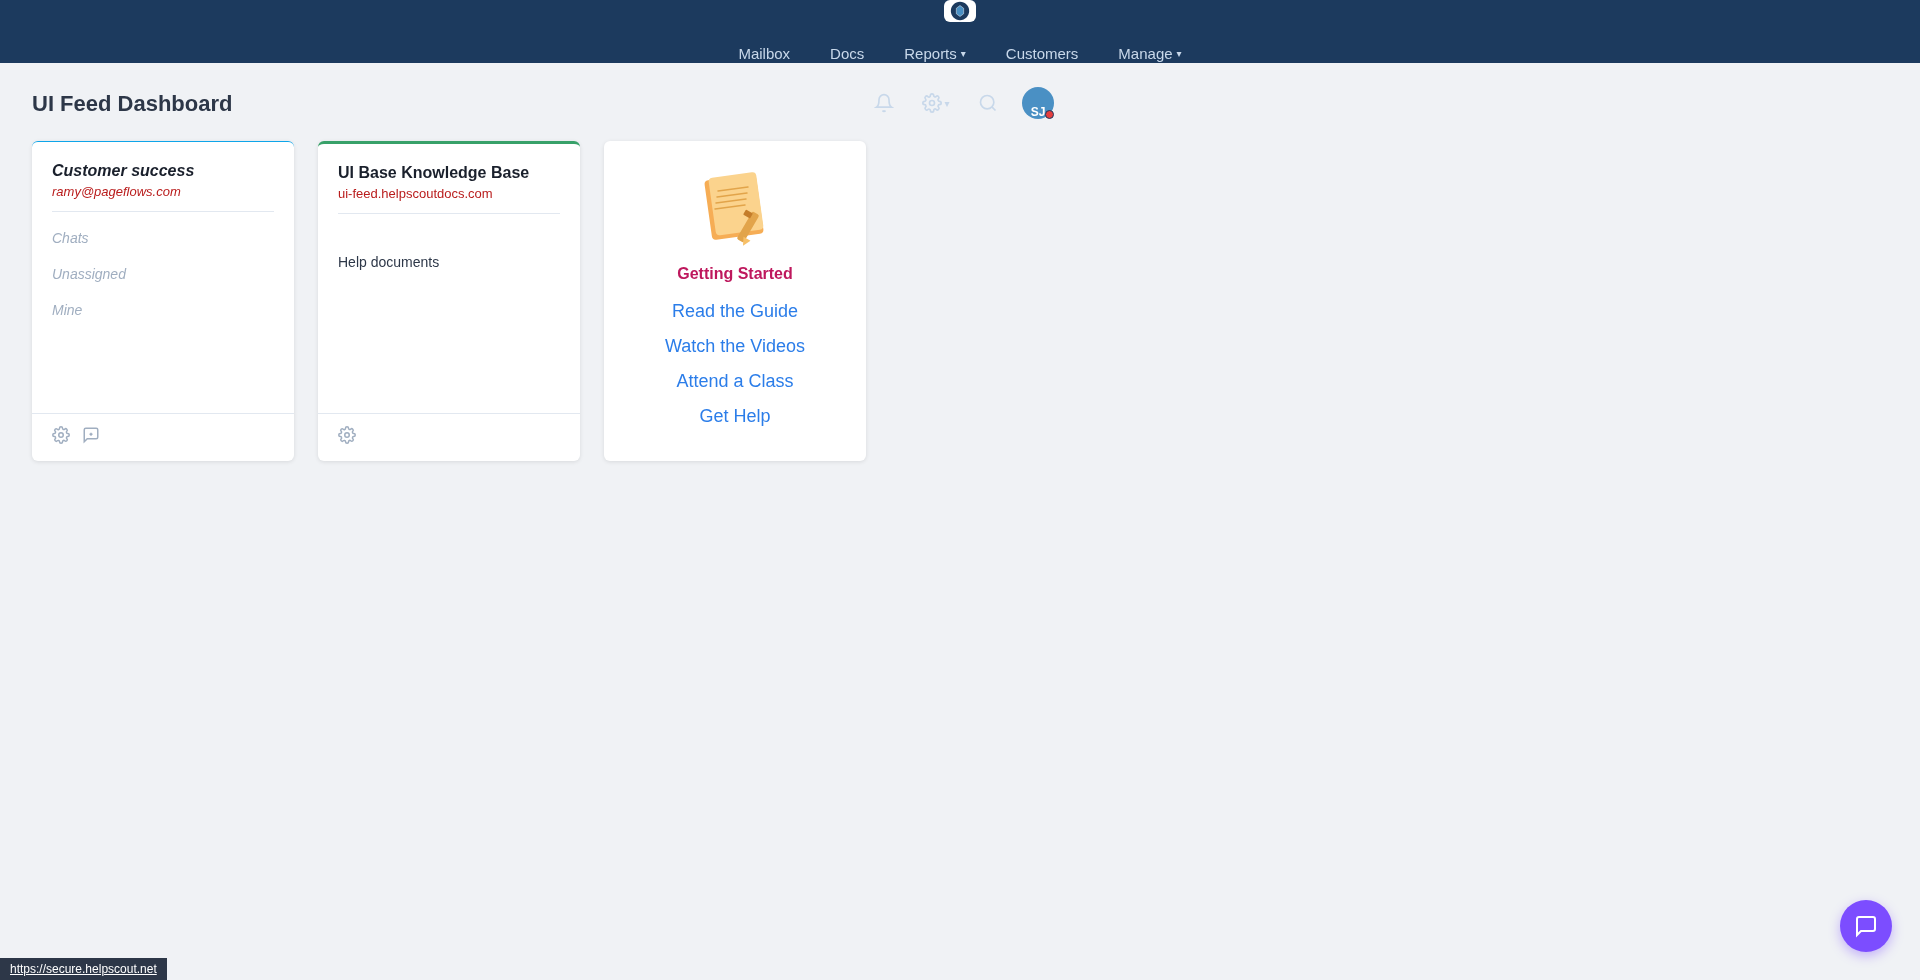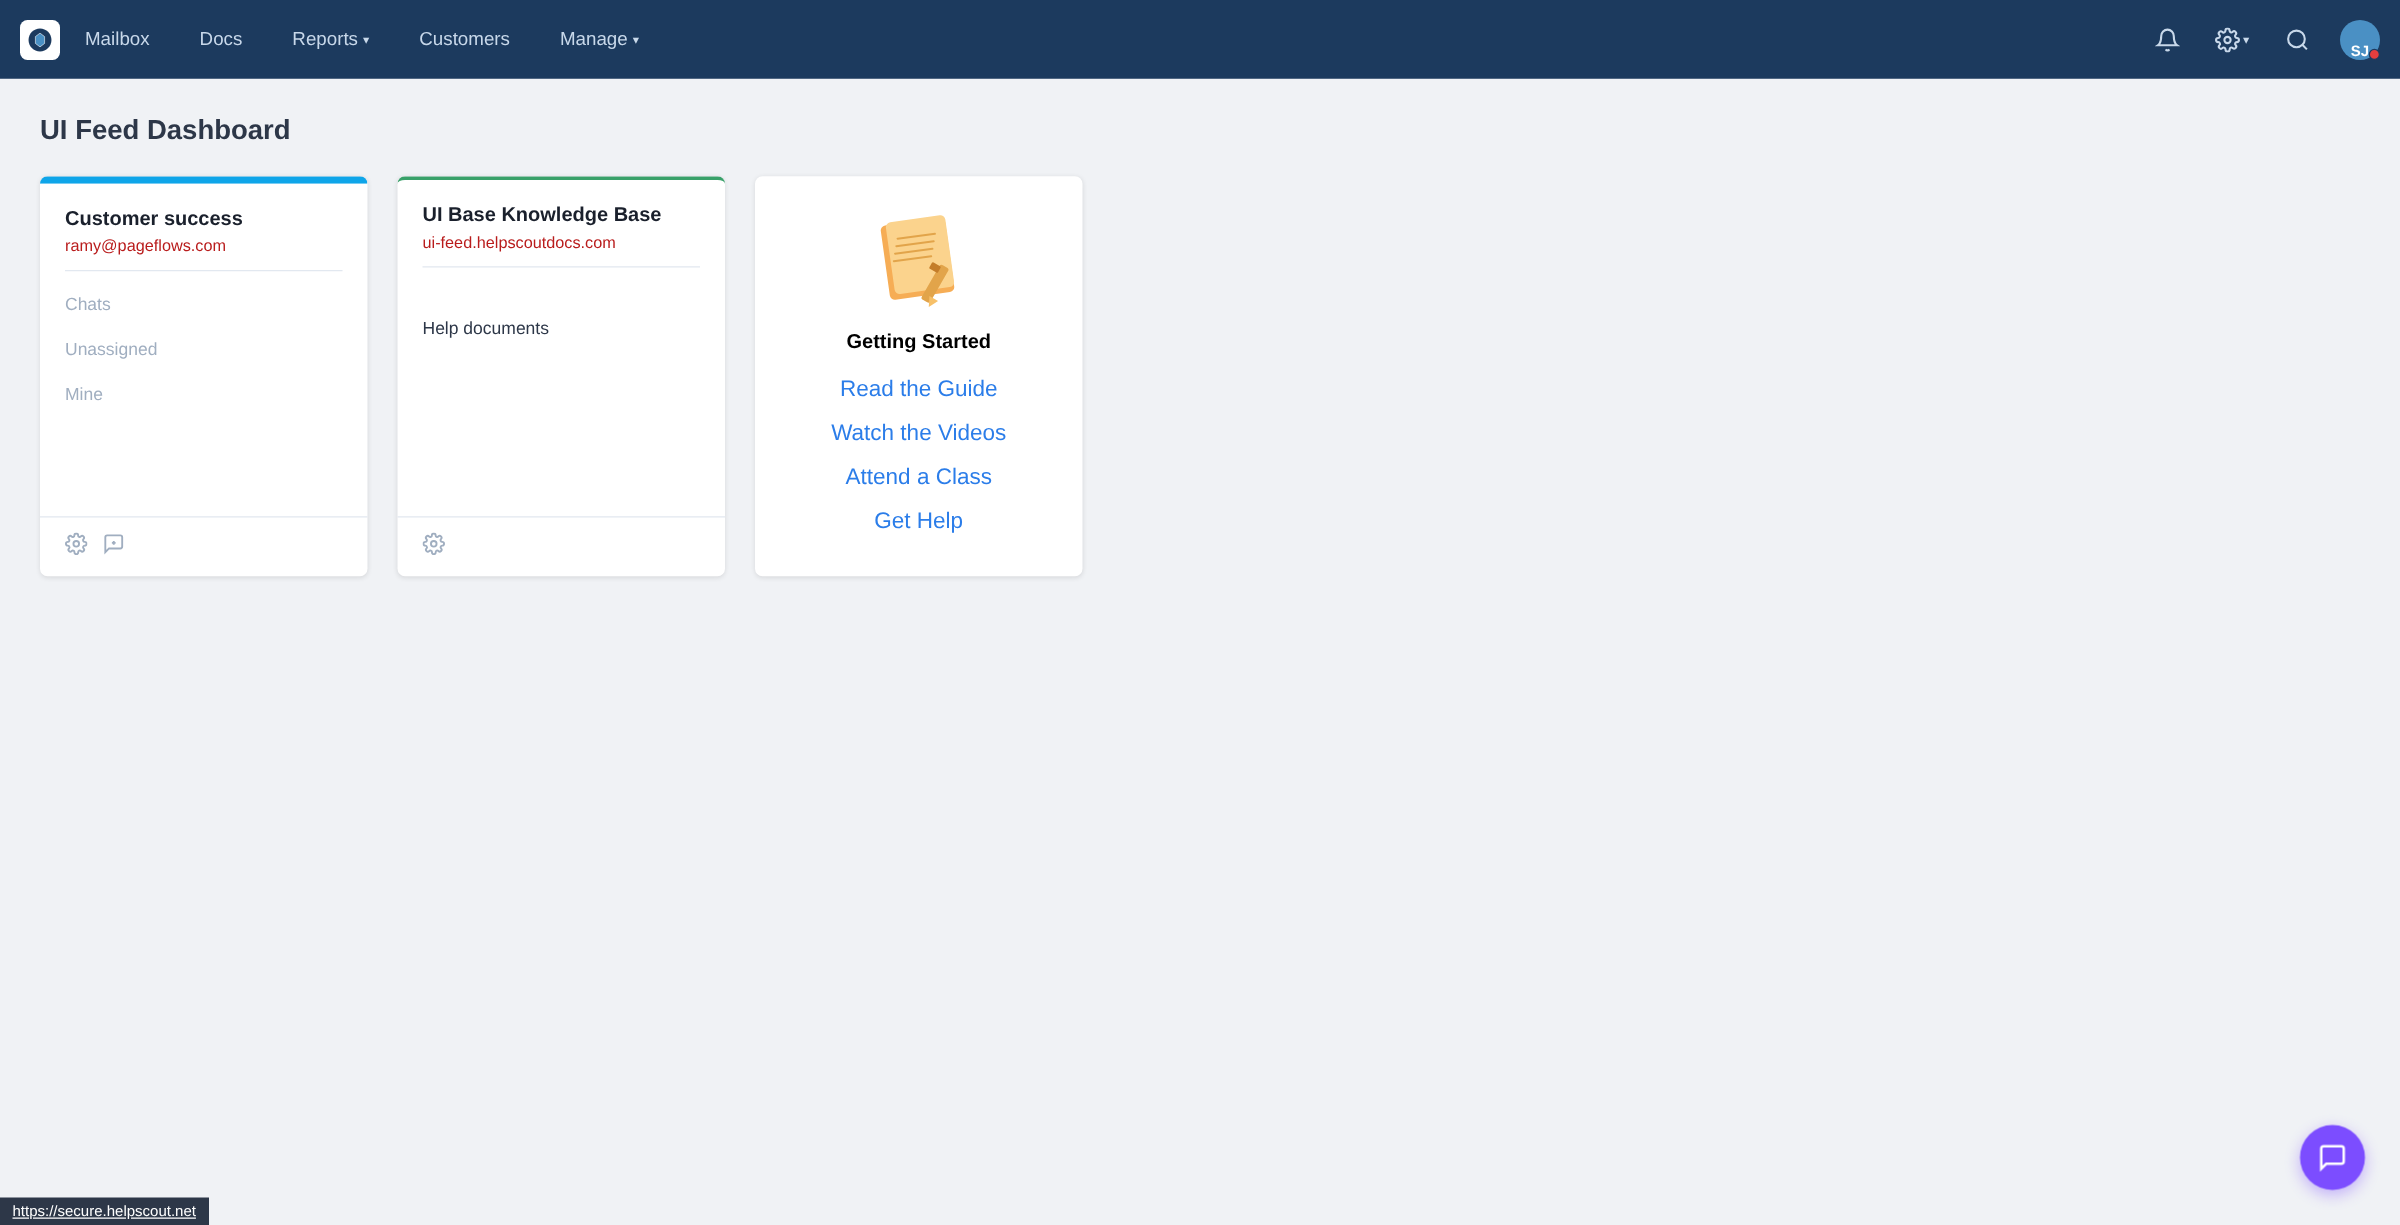--- a/index.html
+++ b/index.html
@@ -6,20 +6,21 @@
     body { font-family: -apple-system, BlinkMacSystemFont, 'Segoe UI', sans-serif; background: #f0f2f5; min-height: 980px; }
 
     
     nav {
       background: #1c3a5e;
       height: 63px;
       display: flex;
       align-items: center;
       padding: 0 16px;
       position: relative;
+      flex-direction: column;
     }
     .nav-links {
       display: flex;
       align-items: center;
       gap: 0;
       flex: 1;
     }
     .nav-item {
       color: #c8d8ea;
       font-size: 15px;
@@ -88,21 +89,22 @@
       background: #fff;
       border-radius: 6px;
       box-shadow: 0 1px 4px rgba(0,0,0,0.1);
       width: 262px;
       min-height: 320px;
       position: relative;
       display: flex;
       flex-direction: column;
     }
     .card-left-border {
-      border-top: 6px solid #0ea5e9;
+      border-top: 1px solid #0ea5e9;
+      font-style: italic;
     }
     .card-green-border {
       border-top: 3px solid #38a169;
     }
     .card-header {
       padding: 20px 20px 12px;
     }
     .card-title {
       font-size: 16px;
       font-weight: 600;
@@ -173,21 +175,21 @@
       padding: 28px 24px 28px;
       text-align: center;
     }
     .getting-started-img {
       width: 90px; height: 80px;
       margin-bottom: 16px;
     }
     .getting-started-title {
       font-size: 16px;
       font-weight: 600;
-      color: #000000;
+      color: #be185d;
       margin-bottom: 18px;
     }
     .getting-started-links {
       display: flex;
       flex-direction: column;
       gap: 14px;
     }
     .gs-link {
       color: #2b7de9;
       font-size: 18px;

